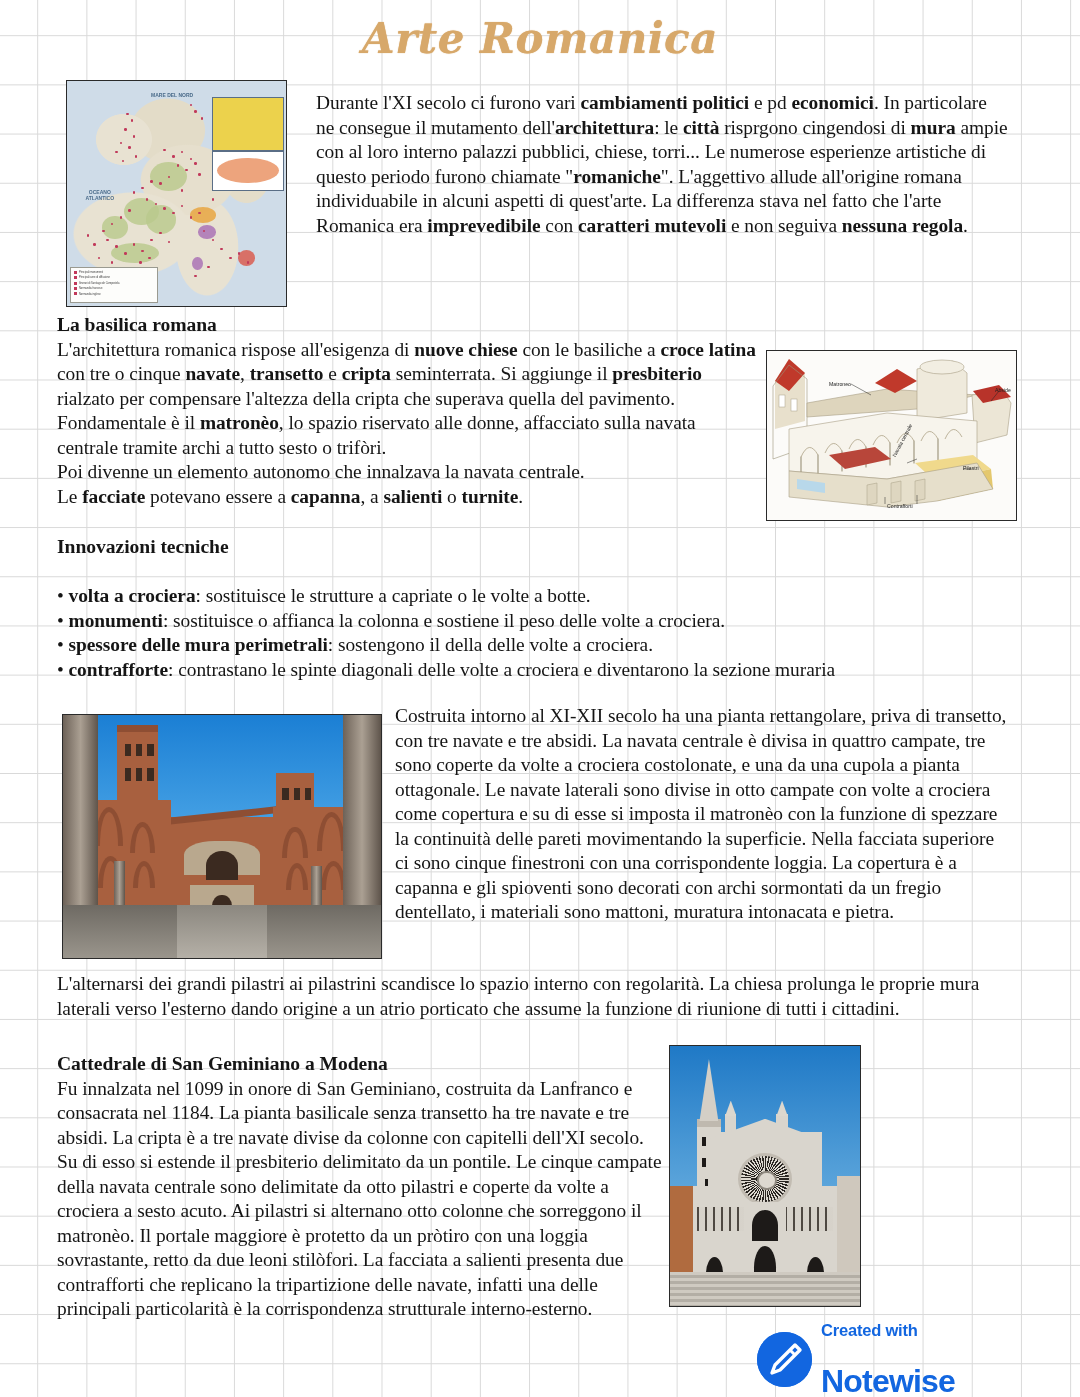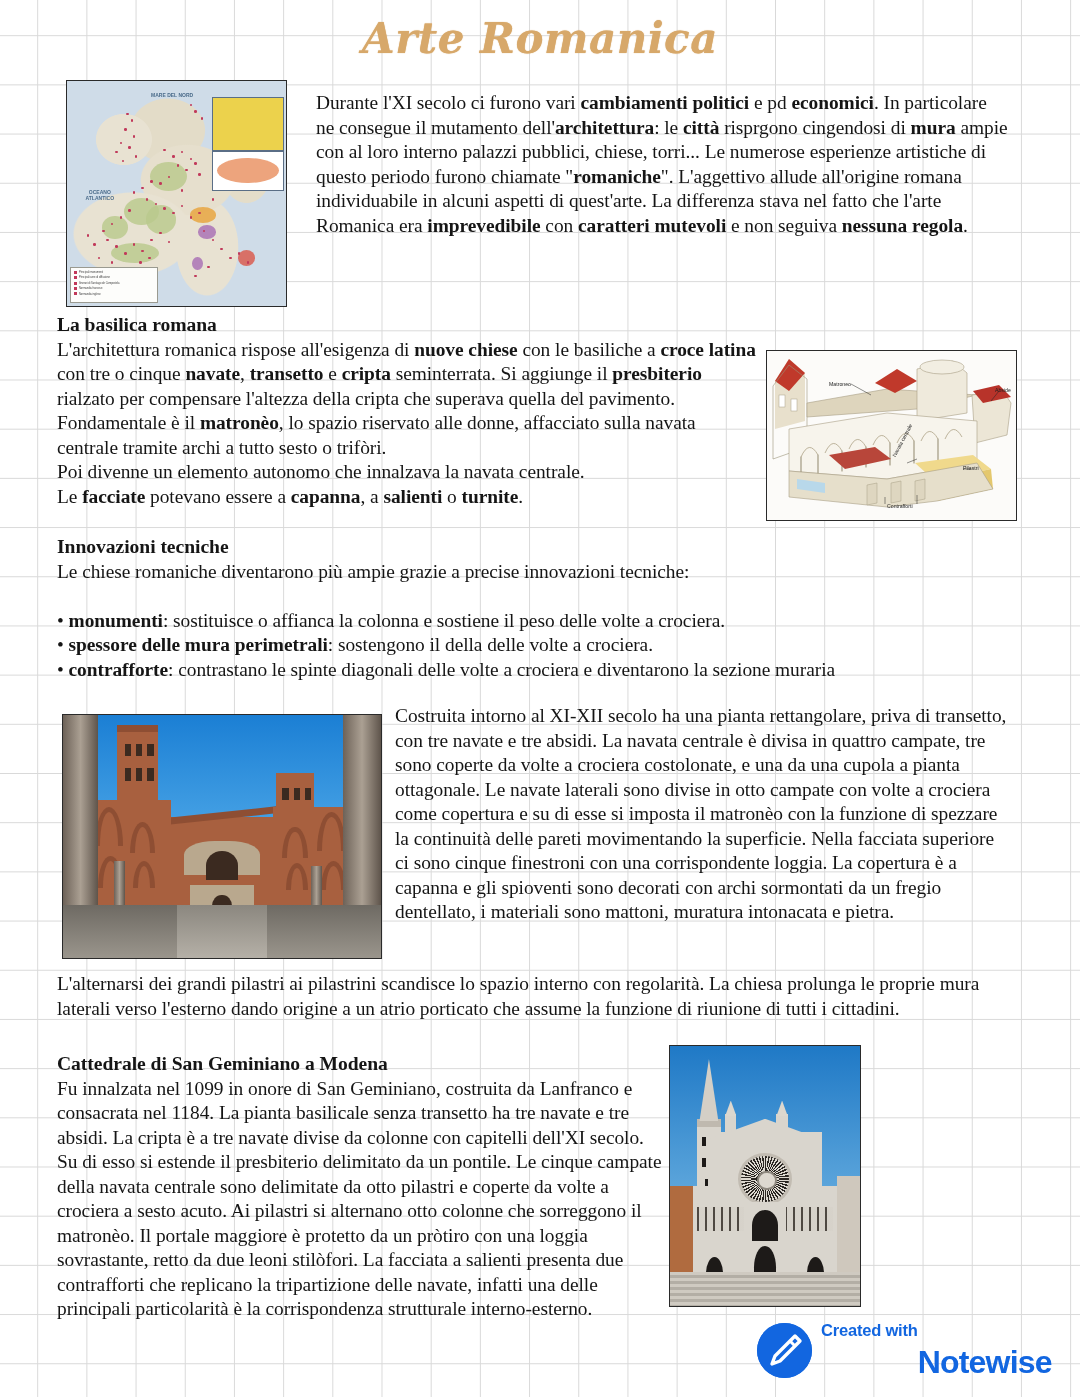--- a/index.html
+++ b/index.html
@@ -147,21 +147,21 @@
 
   
   .badge {
     position:absolute; display:flex; align-items:center; gap:9px;
   }
   .badge .logo {
     width: 55px; height: 55px; border-radius: 50%;
     background: #1266e0;
     position: relative; flex: none;
   }
-  .badge .txtwrap { display:flex; flex-direction:row; line-height:1; }
+  .badge .txtwrap { display:flex; flex-direction:column; line-height:1; }
   .badge .created {
     font-family:"Liberation Sans", sans-serif;
     font-size:16.5px; font-weight:700; color:#1266e0; letter-spacing:-0.2px;
     margin-bottom:2px;
   }
   .badge .brand {
     font-family:"Liberation Sans", sans-serif;
     font-size:32px; font-weight:700; color:#1266e0; letter-spacing:-0.8px;margin-top:24px;
   }
 </style>
@@ -344,22 +344,22 @@
       <div class="dia-label" style="left:62px; top:30px;">Matroneo</div>
       <div class="dia-label" style="left:228px; top:36px;">Abside</div>
       <div class="dia-label" style="left:124px; top:104px; transform:rotate(-62deg); transform-origin:left top;">Navata centrale</div>
       <div class="dia-label" style="left:196px; top:114px;">Pilastri</div>
       <div class="dia-label" style="left:120px; top:152px;">Contrafforti</div>
     </div>
   </div>
 
   <div class="tblock" style="left:57px; top:535px; width:910px;">
     <span class="heading">Innovazioni tecniche</span>
-    <span>Le chiese romaniche diventarono più ampie grazie a precise innovazioni tecniche:</span><br>
     <br>
+    <span>• <b>volta a crociera</b><span>: sostituisce le strutture a capriate o le volte a botte.</span></span><br>
     <span>• <b>monumenti</b><span>: sostituisce o affianca la colonna e sostiene il peso delle volte a crociera.</span></span><br>
     <span>• <b>spessore delle mura perimetrali</b><span>: sostengono il della delle volte a crociera.</span></span><br>
     <span>• <b>contrafforte</b><span>: contrastano le spinte diagonali delle volte a crociera e diventarono la sezione muraria</span></span>
   </div>
 
   <div class="imgbox" style="left:62px; top:714px; width:320px; height:245px;">
     <div class="amb">
 
       <div class="brick" style="left:17%;top:4%;width:13%;height:56%;"></div>
       <div class="brick2" style="left:17%;top:4%;width:13%;height:3%;"></div>

